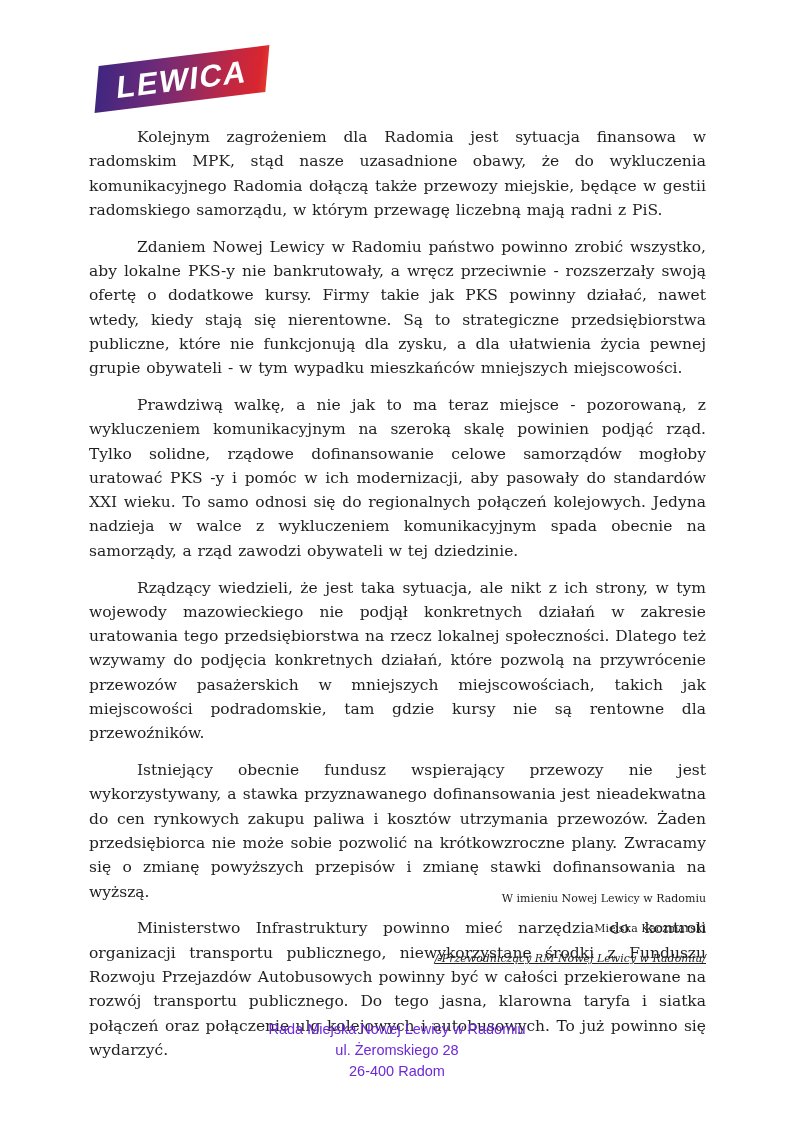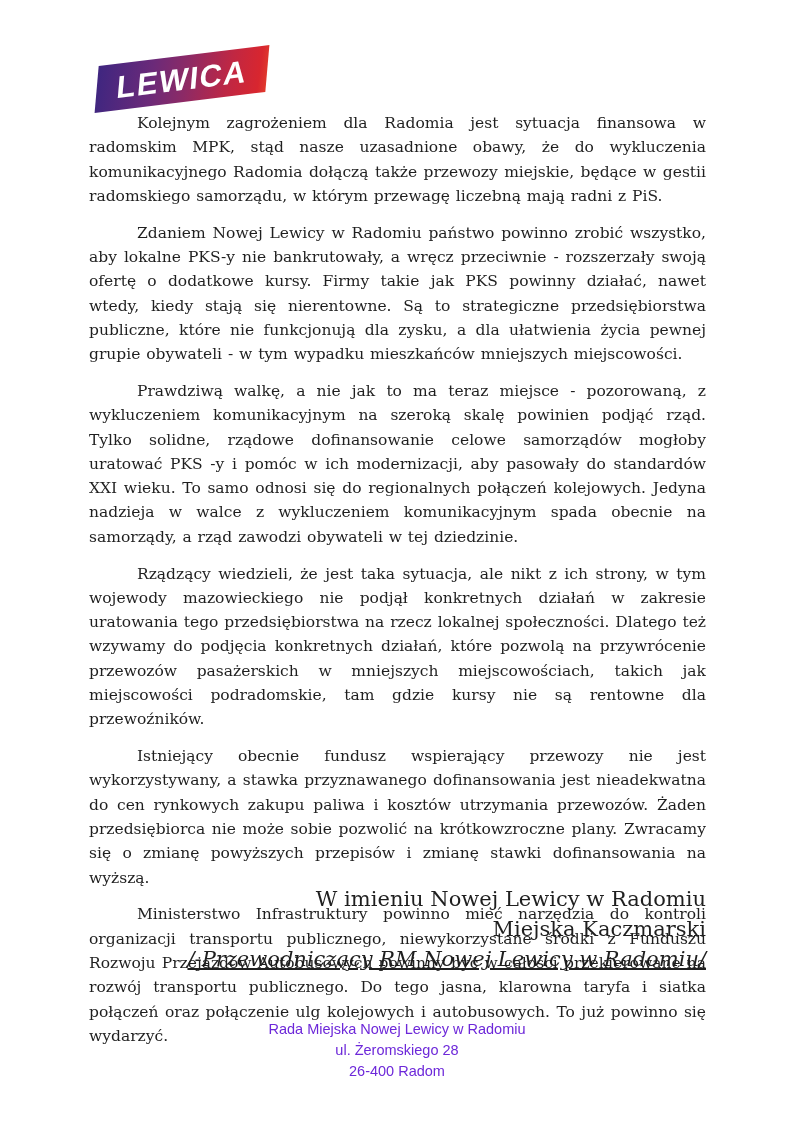--- a/index.html
+++ b/index.html
@@ -38,39 +38,39 @@
     letter-spacing: 1.5px;
     color: #ffffff;
     line-height: 1;
   }
 
   
   .content {
     position: absolute;
     left: 89px;
     right: 88px;
-    top: 111px;
+    top: 125px;
   }
   .content p {
     margin: 0 0 12.5px 0;
     font-size: 15.5px;
     line-height: 24.3px;
     text-align: justify;
     text-indent: 48px;
     word-spacing: 0.06em;
   }
 
   
   .signature {
     position: absolute;
     right: 88px;
     left: 89px;
     top: 884px;
     text-align: right;
-    font-size: 21px;
+    font-size: 11px;
     line-height: 30px;
   }
   .signature .sig-title { font-style: italic; text-decoration: underline; }
 
   
   .footer {
     position: absolute;
     left: 0;
     right: 0;
     top: 1019px;

